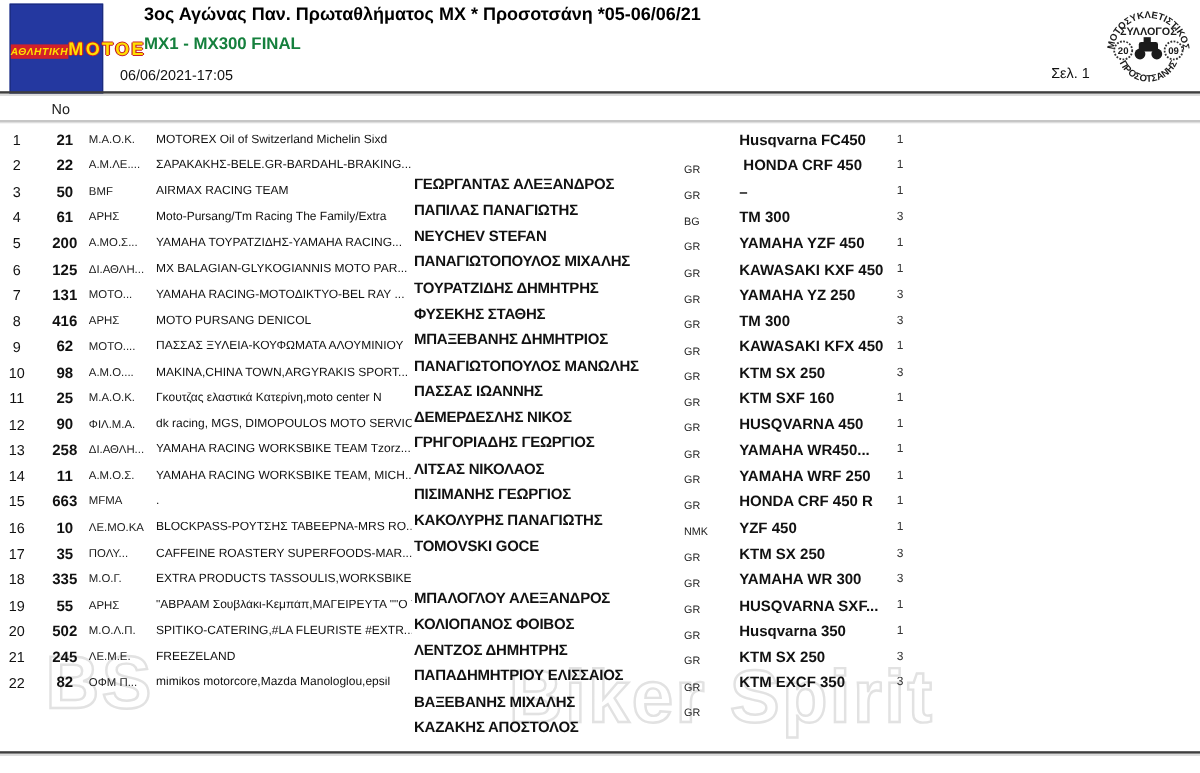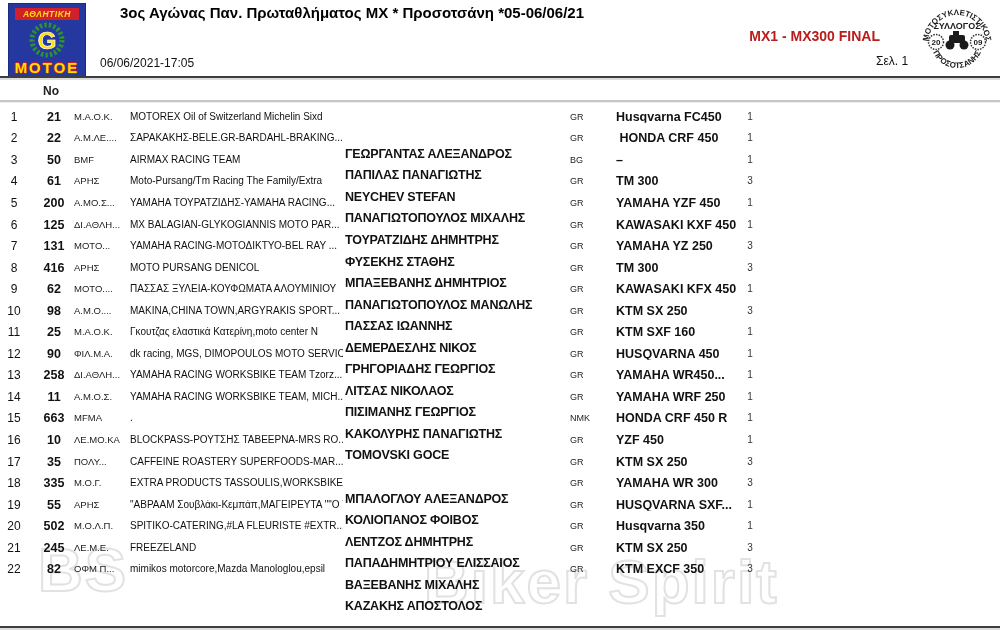--- a/index.html
+++ b/index.html
@@ -6,68 +6,68 @@
   html,body { background:#888; }
   .page {
     position:relative; width:1000px; height:644px; background:#ffffff;
     font-family:"Liberation Sans", sans-serif; color:#111; overflow:hidden;
     margin:0 auto;
   }
   
   .logo-left {
     position:absolute; left:8px; top:3px; width:78px; height:76px;
     background:#2438a0; border:1px solid #1b2b7e; display:flex;
-    flex-direction:column; align-items:center;
+    flex-direction:row; align-items:center;
   }
   .logo-band {
     margin-top:4px; width:64px; background:#d1202a; color:#ffe000;
     font-size:8.5px; font-weight:bold; text-align:center; letter-spacing:.5px;
     padding:1px 0; font-style:italic;
   }
   .logo-emblem { width:40px; height:38px; margin-top:1px; }
   .logo-motoe {
     color:#ffe000; font-weight:bold; font-size:15px; letter-spacing:2px;
     text-shadow:1px 0 #c6202a,-1px 0 #c6202a,0 1px #c6202a,0 -1px #c6202a;
   }
   .datetime { position:absolute; left:100px; top:56px; font-size:12px; color:#111; }
   .title {
     position:absolute; left:120px; right:120px; top:4px; text-align:left;
     font-weight:bold; font-size:15px; color:#000;
   }
   .subtitle {
-    position:absolute; left:120px; right:120px; top:28px; text-align:right;
-    font-weight:bold; font-size:14px; color:#b91c1c;
+    position:absolute; left:120px; right:120px; top:28px; text-align:left;
+    font-weight:bold; font-size:14px; color:#15803d;
   }
   .page-num { position:absolute; left:876px; top:54px; font-size:12px; color:#111; }
   .logo-right { position:absolute; left:920px; top:2px; width:74px; height:74px; }
   
   .rule-top, .rule-bottom {
     position:absolute; left:0; right:0; height:2px; background:#3e3e3e;
     box-shadow:0 2px 0 #dcdcdc;
   }
   .rule-top { top:76px; }
   .rule-bottom { top:626px; }
-  .no-header { position:absolute; left:43px; top:84px; font-size:12px; color:#222;font-weight:bold; }
+  .no-header { position:absolute; left:43px; top:84px; font-size:12px; color:#222; }
   .rule-light {
     position:absolute; left:0; right:0; top:100px; height:2px; background:#c6c6c6;
     box-shadow:0 1px 0 #eeeeee;
   }
   
   .tbody { position:absolute; left:0; right:0; top:106px; z-index:2; }
   .row { position:relative; height:21.55px; }
   .c {
     position:absolute; top:50%; transform:translateY(-50%);
     white-space:nowrap; overflow:hidden; line-height:1;
   }
   .pos     { left:2px;  width:24px;  text-align:center; font-size:12px; }
   .no      { left:38px; width:32px;  text-align:center; font-weight:bold; font-size:12.5px; }
   .club    { left:74px; width:54px;  font-size:9.5px;  color:#1a1a1a; }
   .sponsor { left:130px;width:213px; font-size:10px;   color:#101010; }
   .name    { left:345px;width:222px; font-weight:bold; font-size:12.5px; letter-spacing:-.2px;margin-top:37px; }
-  .country { left:570px;width:34px;  font-size:9px;    color:#222; }
+  .country { left:570px;width:34px;  font-size:9px;    color:#222;margin-top:25px; }
   .bike    { left:616px;width:124px; font-weight:bold; font-size:12.5px; white-space:pre; }
   .cls     { left:742px;width:16px;  text-align:center; font-size:10px; color:#333; }
   
   .wm {
     position:absolute; z-index:1; font-weight:bold; color:#ffffff;
     -webkit-text-stroke:2px #e2e2e2; letter-spacing:2px; user-select:none;
   }
   .wm-bs   { left:14px;  top:534px; font-size:62px;margin-left:24px; }
   .wm-text { left:424px; top:546px; font-size:62px; }
 </style>

